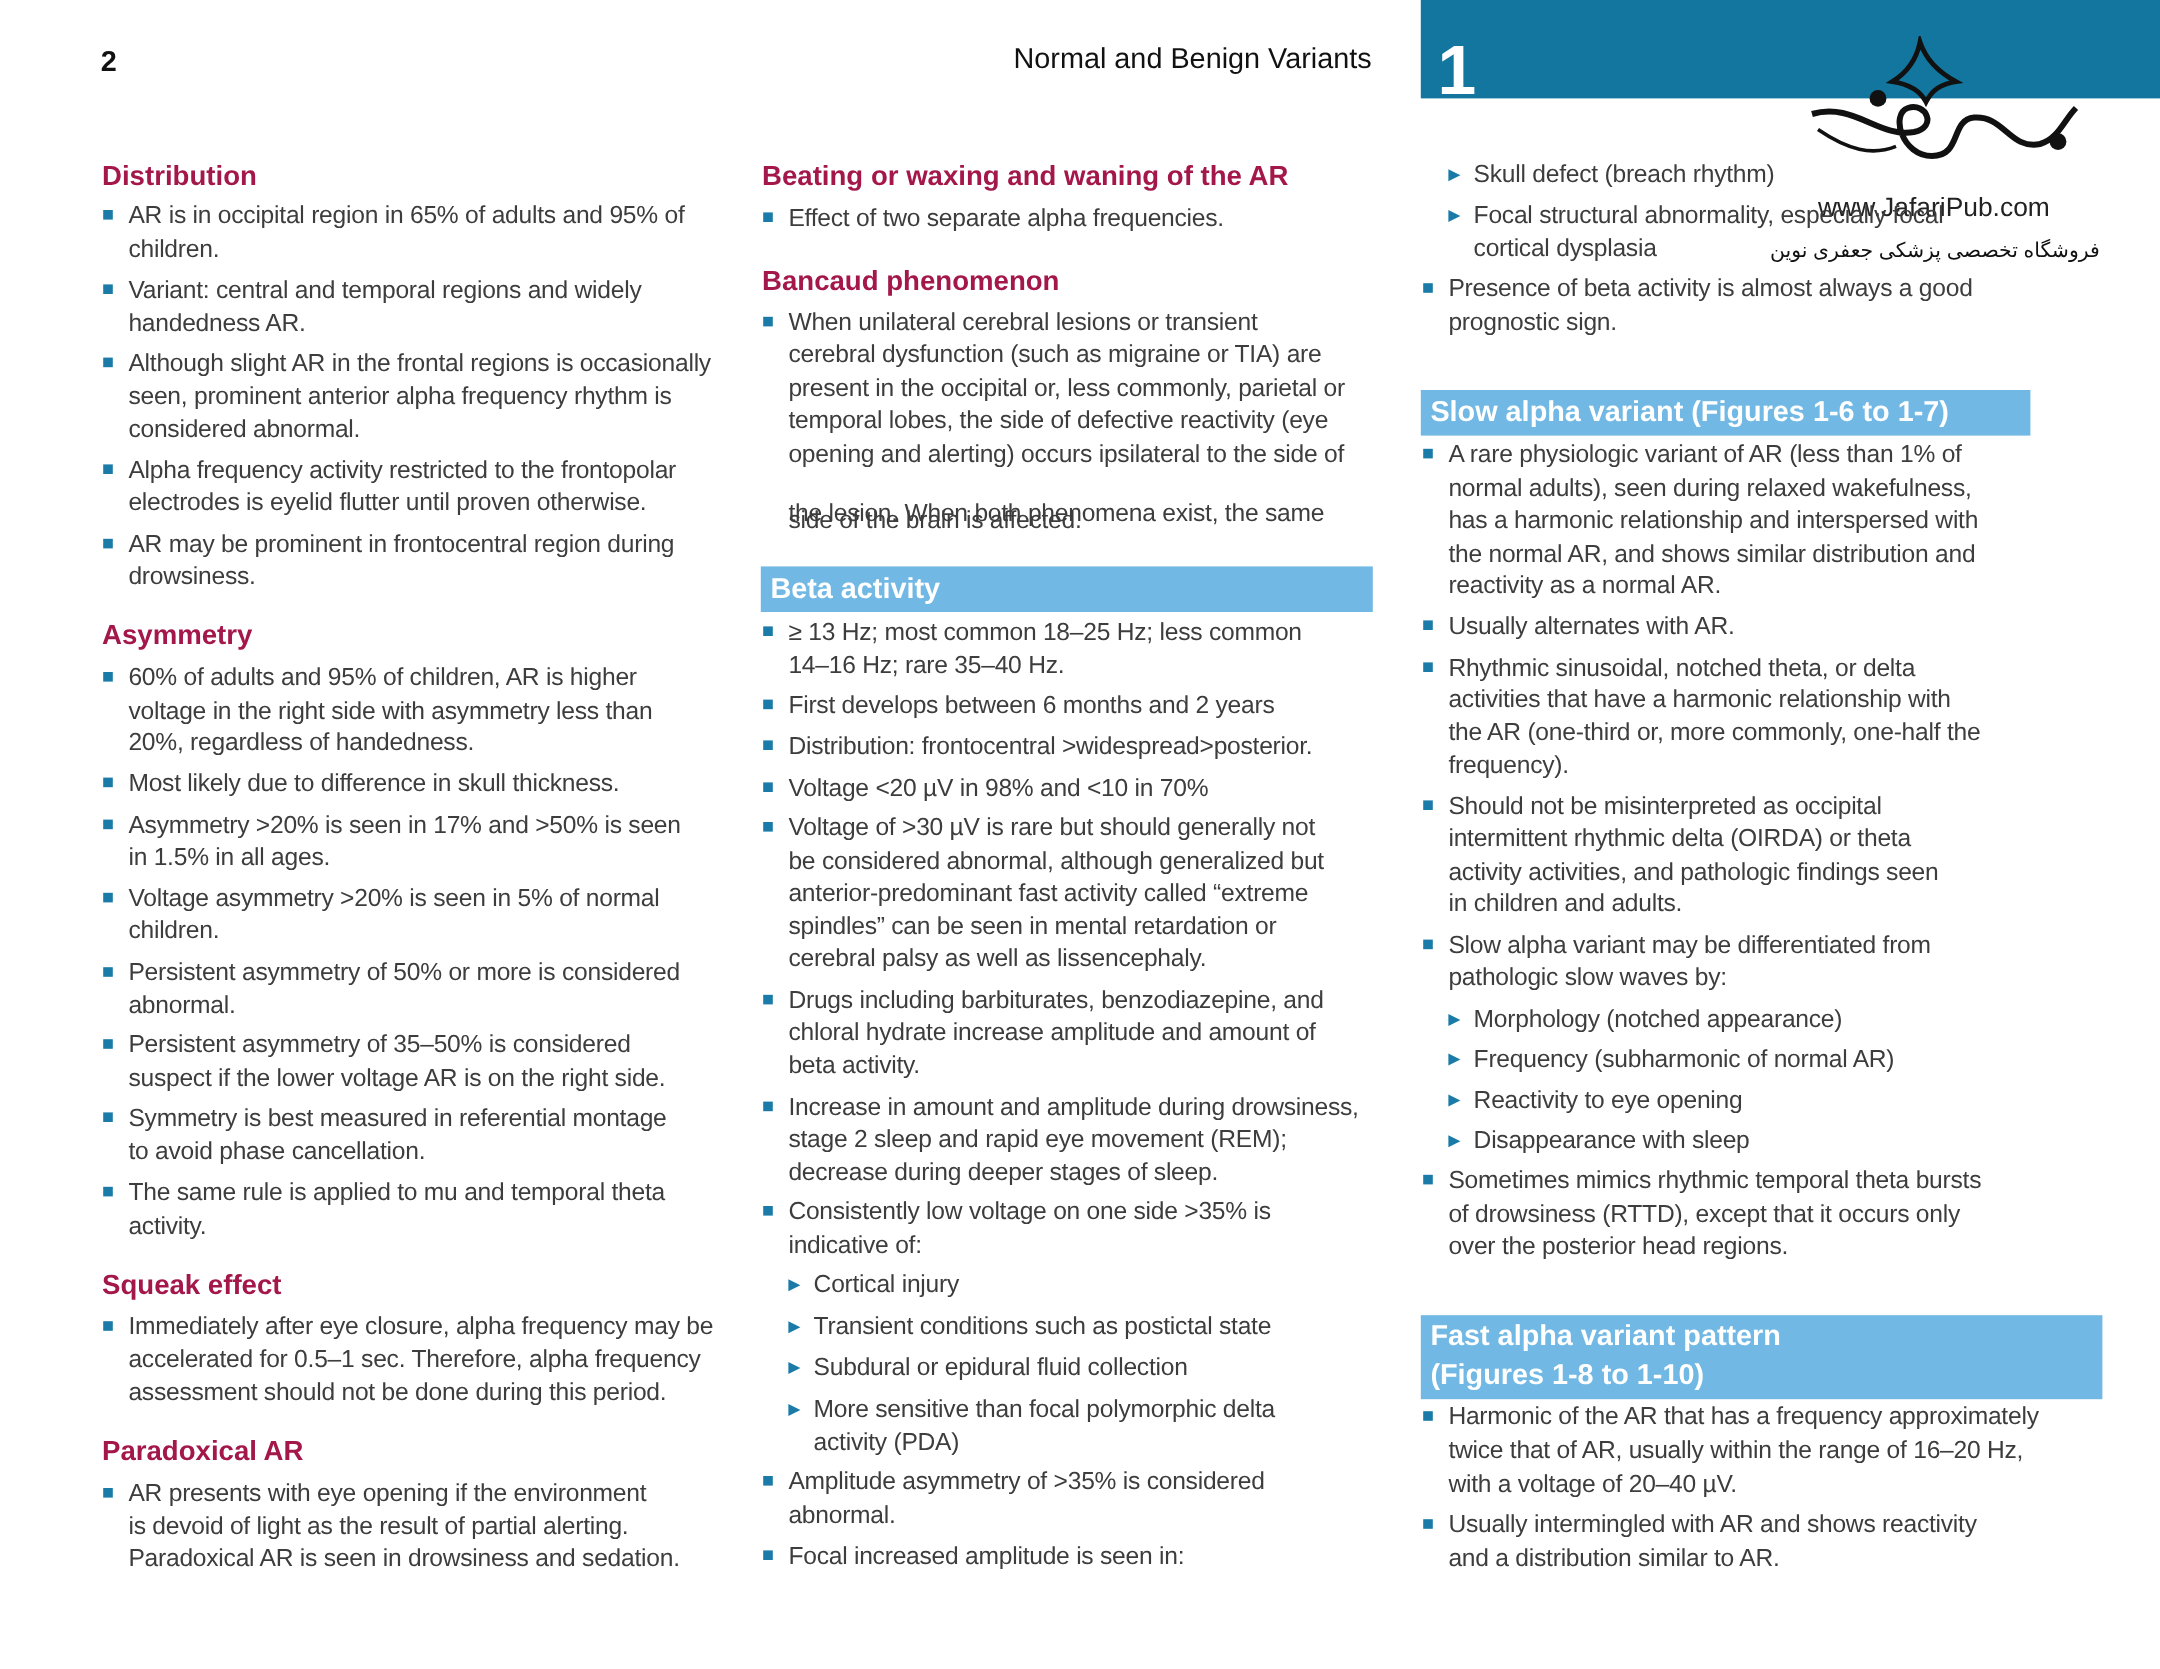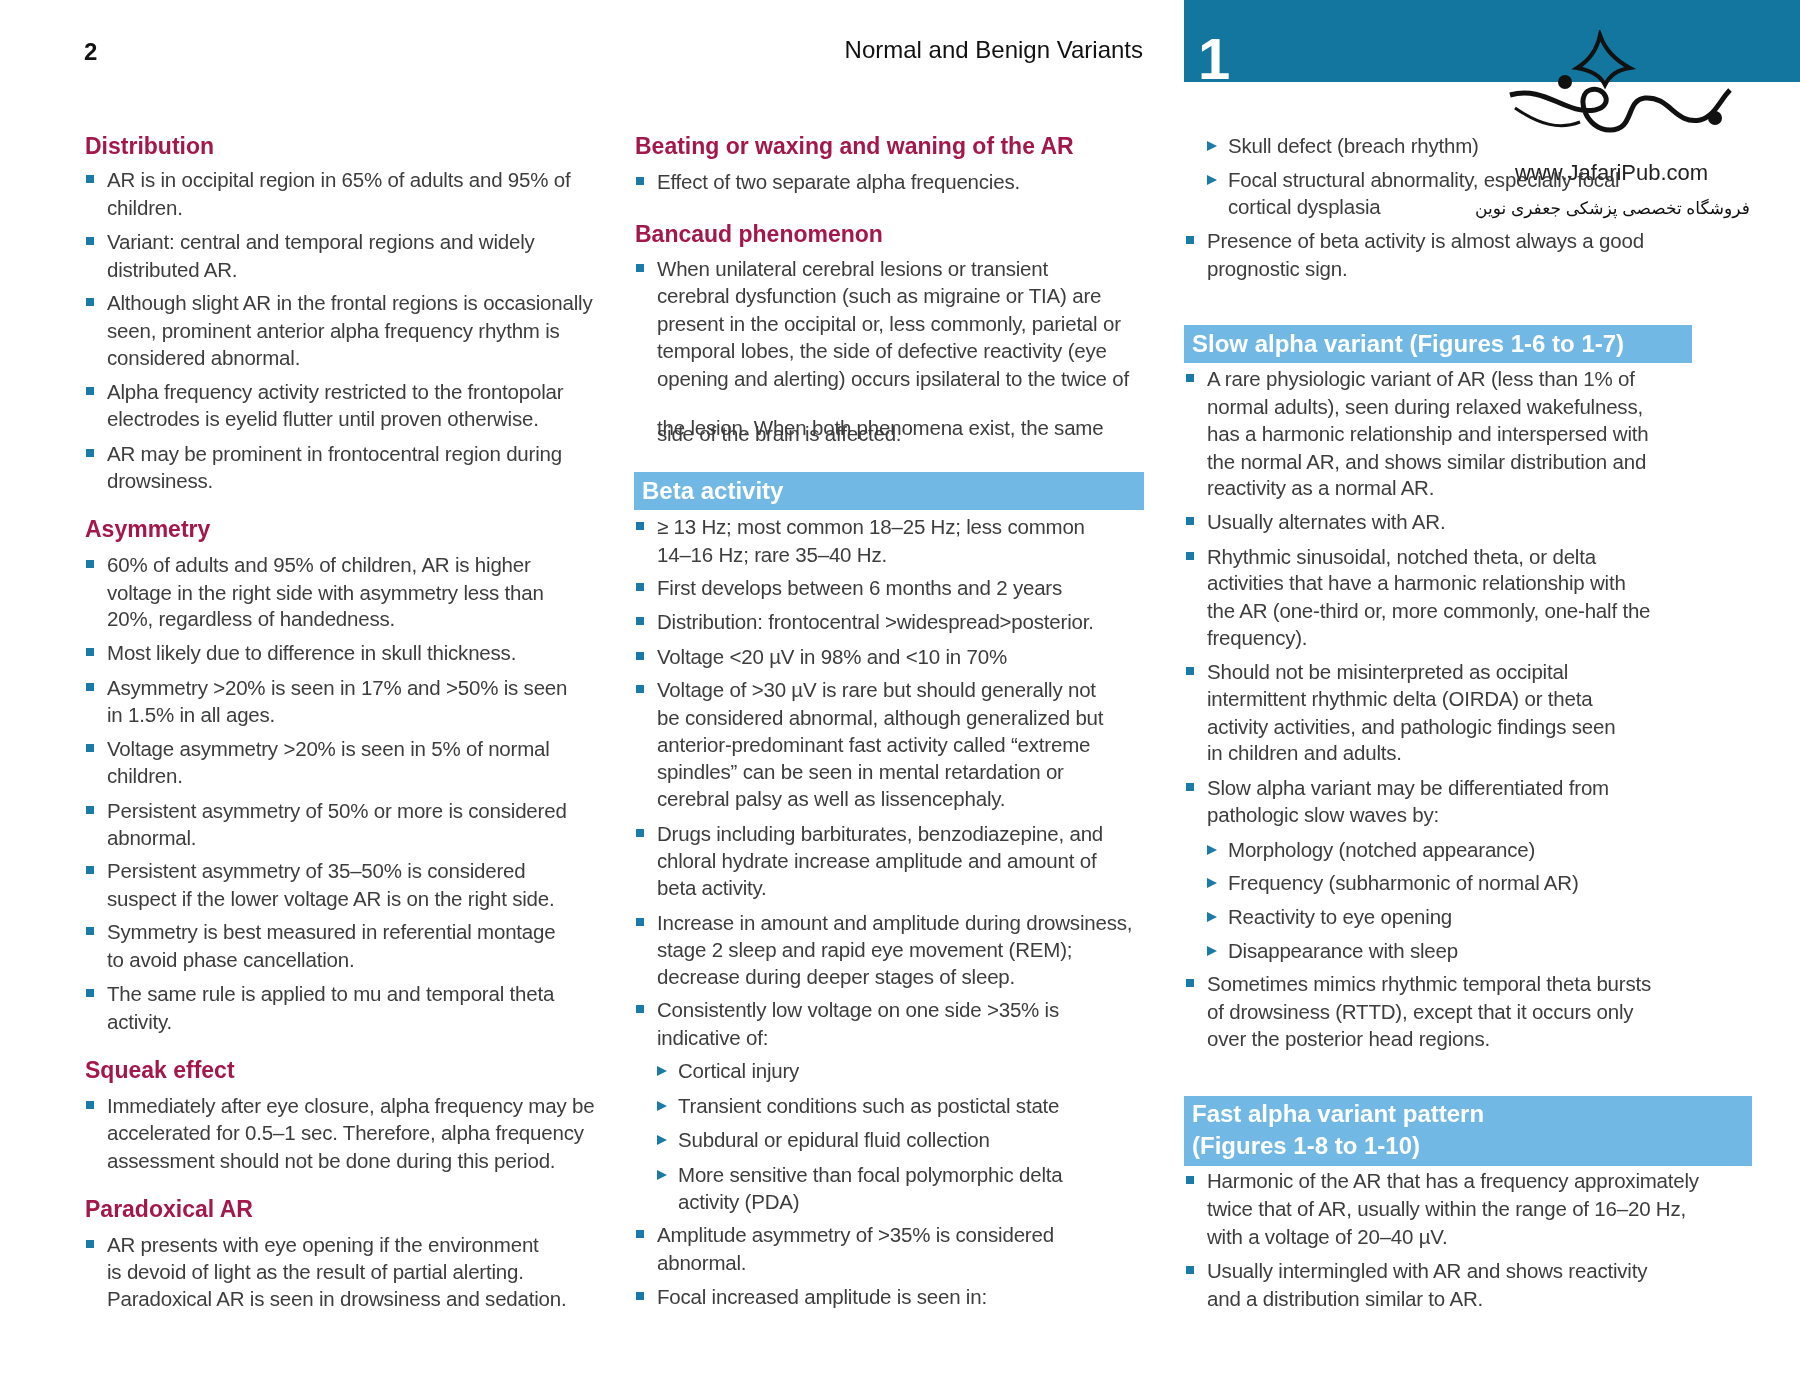--- a/index.html
+++ b/index.html
@@ -41,21 +41,21 @@
   <div class="wm-fa">فروشگاه تخصصی پزشکی جعفری نوین</div>
 </div>
 
 <div id="content">
     <div class="heading" style="top: 132px; left: 85px;">Distribution</div>
     <div class="sq" style="top: 175px; left: 86px;"></div>
     <div class="line" style="top: 166px; left: 107px;">AR is in occipital region in 65% of adults and 95% of</div>
     <div class="line" style="top: 194px; left: 107px;">children.</div>
     <div class="sq" style="top: 237px; left: 86px;"></div>
     <div class="line" style="top: 228px; left: 107px;">Variant: central and temporal regions and widely</div>
-    <div class="line" style="top: 256px; left: 107px;">distributed AR.</div>
+    <div class="line" style="top: 256px; left: 107px;">handedness AR.</div>
     <div class="sq" style="top: 298px; left: 86px;"></div>
     <div class="line" style="top: 289px; left: 107px;">Although slight AR in the frontal regions is occasionally</div>
     <div class="line" style="top: 317px; left: 107px;">seen, prominent anterior alpha frequency rhythm is</div>
     <div class="line" style="top: 344px; left: 107px;">considered abnormal.</div>
     <div class="sq" style="top: 387px; left: 86px;"></div>
     <div class="line" style="top: 378px; left: 107px;">Alpha frequency activity restricted to the frontopolar</div>
     <div class="line" style="top: 405px; left: 107px;">electrodes is eyelid flutter until proven otherwise.</div>
     <div class="sq" style="top: 449px; left: 86px;"></div>
     <div class="line" style="top: 440px; left: 107px;">AR may be prominent in frontocentral region during</div>
     <div class="line" style="top: 467px; left: 107px;">drowsiness.</div>
@@ -96,21 +96,21 @@
     <div class="line" style="top: 1285px; left: 107px;">Paradoxical AR is seen in drowsiness and sedation.</div>
     <div class="heading" style="top: 132px; left: 635px;">Beating or waxing and waning of the AR</div>
     <div class="sq" style="top: 177px; left: 636px;"></div>
     <div class="line" style="top: 168px; left: 657px;">Effect of two separate alpha frequencies.</div>
     <div class="heading" style="top: 220px; left: 635px;">Bancaud phenomenon</div>
     <div class="sq" style="top: 264px; left: 636px;"></div>
     <div class="line" style="top: 255px; left: 657px;">When unilateral cerebral lesions or transient</div>
     <div class="line" style="top: 282px; left: 657px;">cerebral dysfunction (such as migraine or TIA) are</div>
     <div class="line" style="top: 310px; left: 657px;">present in the occipital or, less commonly, parietal or</div>
     <div class="line" style="top: 337px; left: 657px;">temporal lobes, the side of defective reactivity (eye</div>
-    <div class="line" style="top: 365px; left: 657px;">opening and alerting) occurs ipsilateral to the twice of</div>
+    <div class="line" style="top: 365px; left: 657px;">opening and alerting) occurs ipsilateral to the side of</div>
     <div class="line" style="top: 414px; left: 657px;">the lesion. When both phenomena exist, the same</div>
     <div class="line" style="top: 420px; left: 657px;">side of the brain is affected.</div>
     <div class="band" style="top: 472px; left: 634px; width: 510px; height: 38px;">
       <div class="band-line" style="top: 4px;">Beta activity</div>
     </div>
     <div class="sq" style="top: 522px; left: 636px;"></div>
     <div class="line" style="top: 513px; left: 657px;">≥ 13 Hz; most common 18–25 Hz; less common</div>
     <div class="line" style="top: 541px; left: 657px;">14–16 Hz; rare 35–40 Hz.</div>
     <div class="sq" style="top: 583px; left: 636px;"></div>
     <div class="line" style="top: 574px; left: 657px;">First develops between 6 months and 2 years</div>

